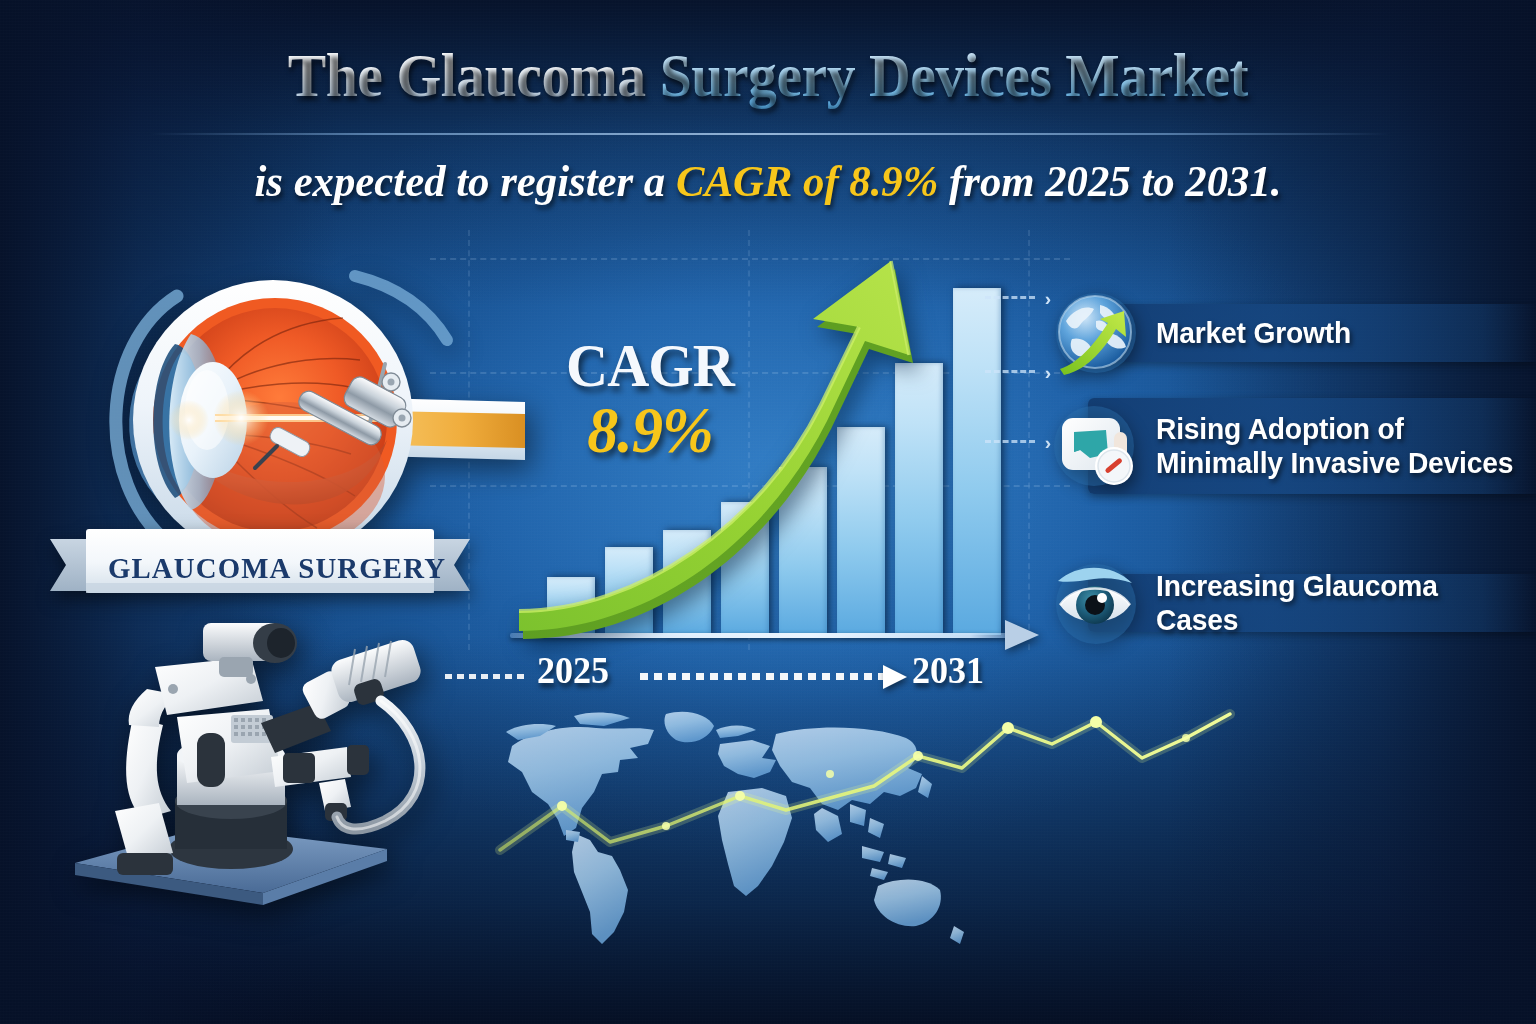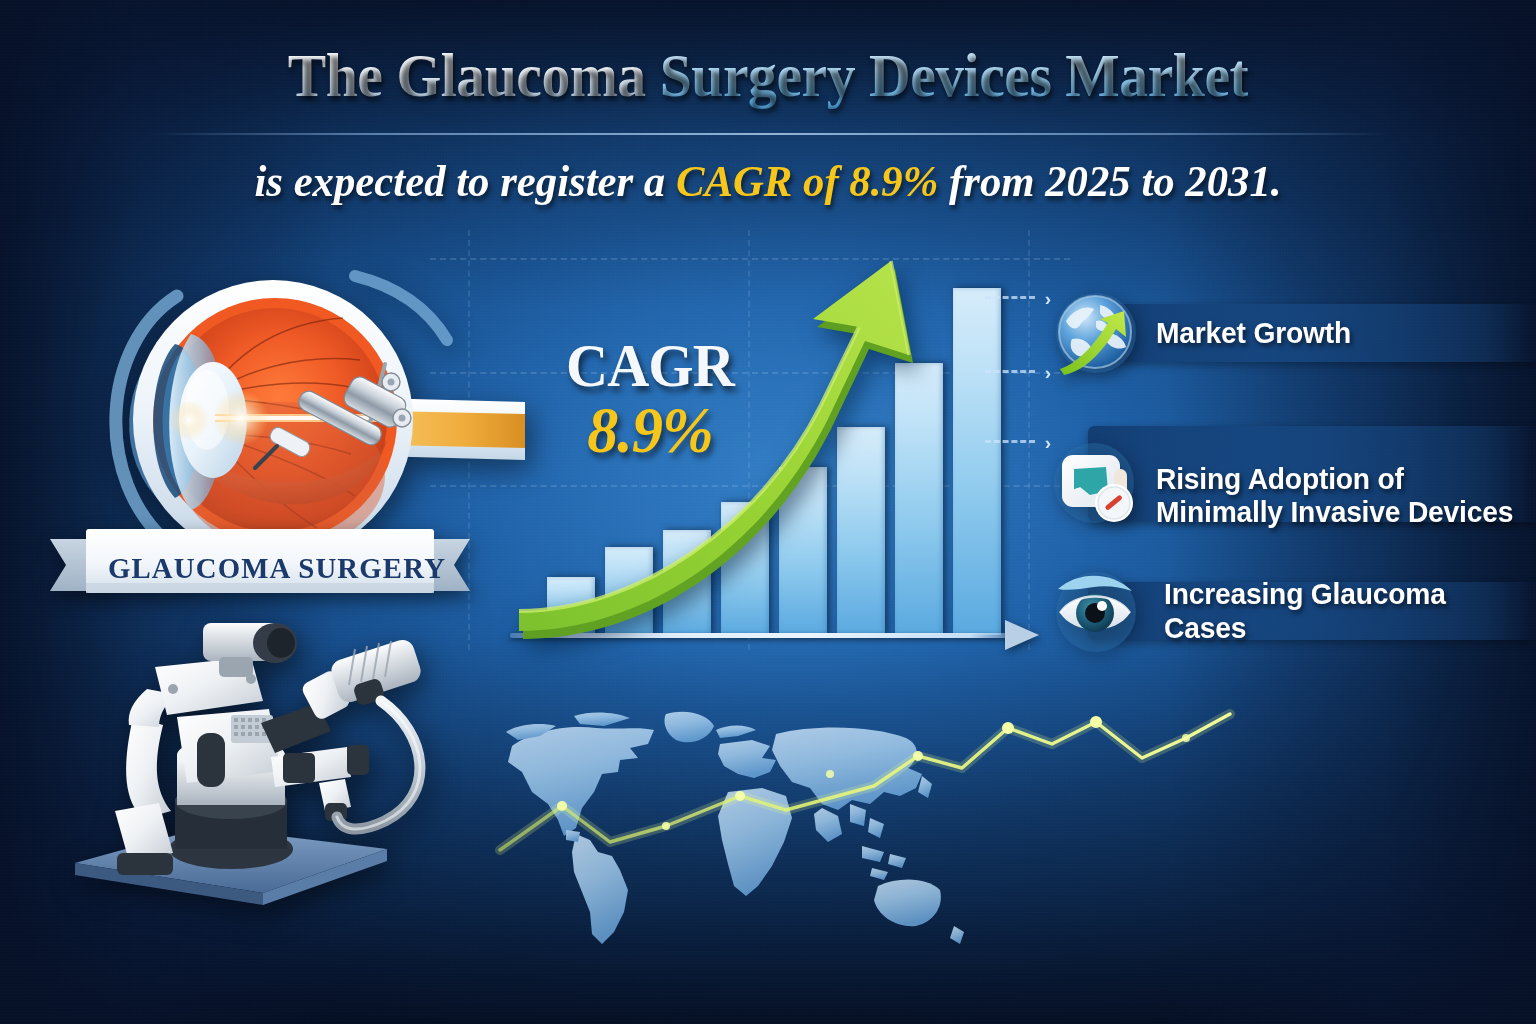--- a/index.html
+++ b/index.html
@@ -467,20 +467,27 @@
 
     <path d="M54 396 C 172 396 296 310 356 190 L394 112" fill="none" stroke="#cdf06a" stroke-width="4" opacity=".75"></path>
     <path d="M426 46 L444 140" fill="none" stroke="#cdf06a" stroke-width="3.5" opacity=".7"></path>
   </svg>
 
   <div class="cagr-big">
     <span class="lbl">CAGR</span>
     <span class="val">8.9%</span>
   </div>
 
+  <div class="timeline">
+    <div class="tl-dots-a"></div>
+    <div class="tl-year tl-y1">2025</div>
+    <div class="tl-dots-b"></div>
+    <div class="tl-tri"></div>
+    <div class="tl-year tl-y2">2031</div>
+  </div>
 
   <div class="connector" style="left:985px; top:296px; width:50px;">
       <span class="ctip">›</span>
     </div>
   <div class="connector" style="left:985px; top:370px; width:50px;">
       <span class="ctip">›</span>
     </div>
   <div class="connector" style="left:985px; top:440px; width:50px;">
       <span class="ctip">›</span>
     </div>
@@ -509,21 +516,21 @@
           <path d="M22 52 C 30 50 38 54 42 62 C 38 70 30 72 24 66 C 20 62 20 56 22 52 Z"></path>
           <path d="M56 46 C 66 46 74 52 76 60 C 68 64 60 60 56 54 Z"></path>
           <path d="M46 34 C 52 32 58 36 58 42 C 54 46 48 44 46 40 Z"></path>
         </g>
         <circle cx="45" cy="45" r="36" fill="none" stroke="#bcd9ee" stroke-width="2" opacity=".6"></circle>
         <path d="M10 82 C 28 76 44 58 58 36 L50 32 L74 24 L76 50 L66 42 C 52 66 34 84 14 88 Z" fill="url(#ga)"></path>
       </svg>
       <div class="side-txt">Market Growth</div>
     </div>
 
-    <div class="side-item two" style="top:144px; height:110px;align-items:flex-end;">
+    <div class="side-item two" style="top:116px; height:110px;">
       <div class="side-bar-bg"></div>
       <svg class="side-ico" viewBox="0 0 92 92">
         <defs>
           <linearGradient id="cardg" x1="0" y1="0" x2="1" y2="1">
             <stop offset="0%" stop-color="#ffffff"></stop>
             <stop offset="100%" stop-color="#dfe7ee"></stop>
           </linearGradient>
         </defs>
         <circle cx="44" cy="46" r="40" fill="#2a6fae" opacity=".42"></circle>
         <rect x="12" y="18" width="58" height="52" rx="11" fill="url(#cardg)"></rect>
@@ -533,21 +540,21 @@
         <circle cx="64" cy="66" r="19" fill="#ffffff"></circle>
         <circle cx="64" cy="66" r="16" fill="#f4f7fa" stroke="#dde5ec" stroke-width="1.5"></circle>
         <rect x="54" y="63" width="20" height="5" rx="2.5" transform="rotate(-40 64 66)" fill="#d8402f"></rect>
       </svg>
       <div class="side-txt">
         <span>Rising Adoption of</span><br>
         <span>Minimally Invasive Devices</span>
       </div>
     </div>
 
-    <div class="side-item" style="top:286px; height:100px;gap:8px;">
+    <div class="side-item" style="top:278px; height:100px;">
       <div class="side-bar-bg"></div>
       <svg class="side-ico" viewBox="0 0 92 92">
         <defs>
           <radialGradient id="irisg" cx="40%" cy="35%" r="68%">
             <stop offset="0%" stop-color="#3f8fa6"></stop>
             <stop offset="55%" stop-color="#1e5f7c"></stop>
             <stop offset="100%" stop-color="#0e3950"></stop>
           </radialGradient>
           <linearGradient id="lidg" x1="0" y1="0" x2="0" y2="1">
             <stop offset="0%" stop-color="#ffffff"></stop>

